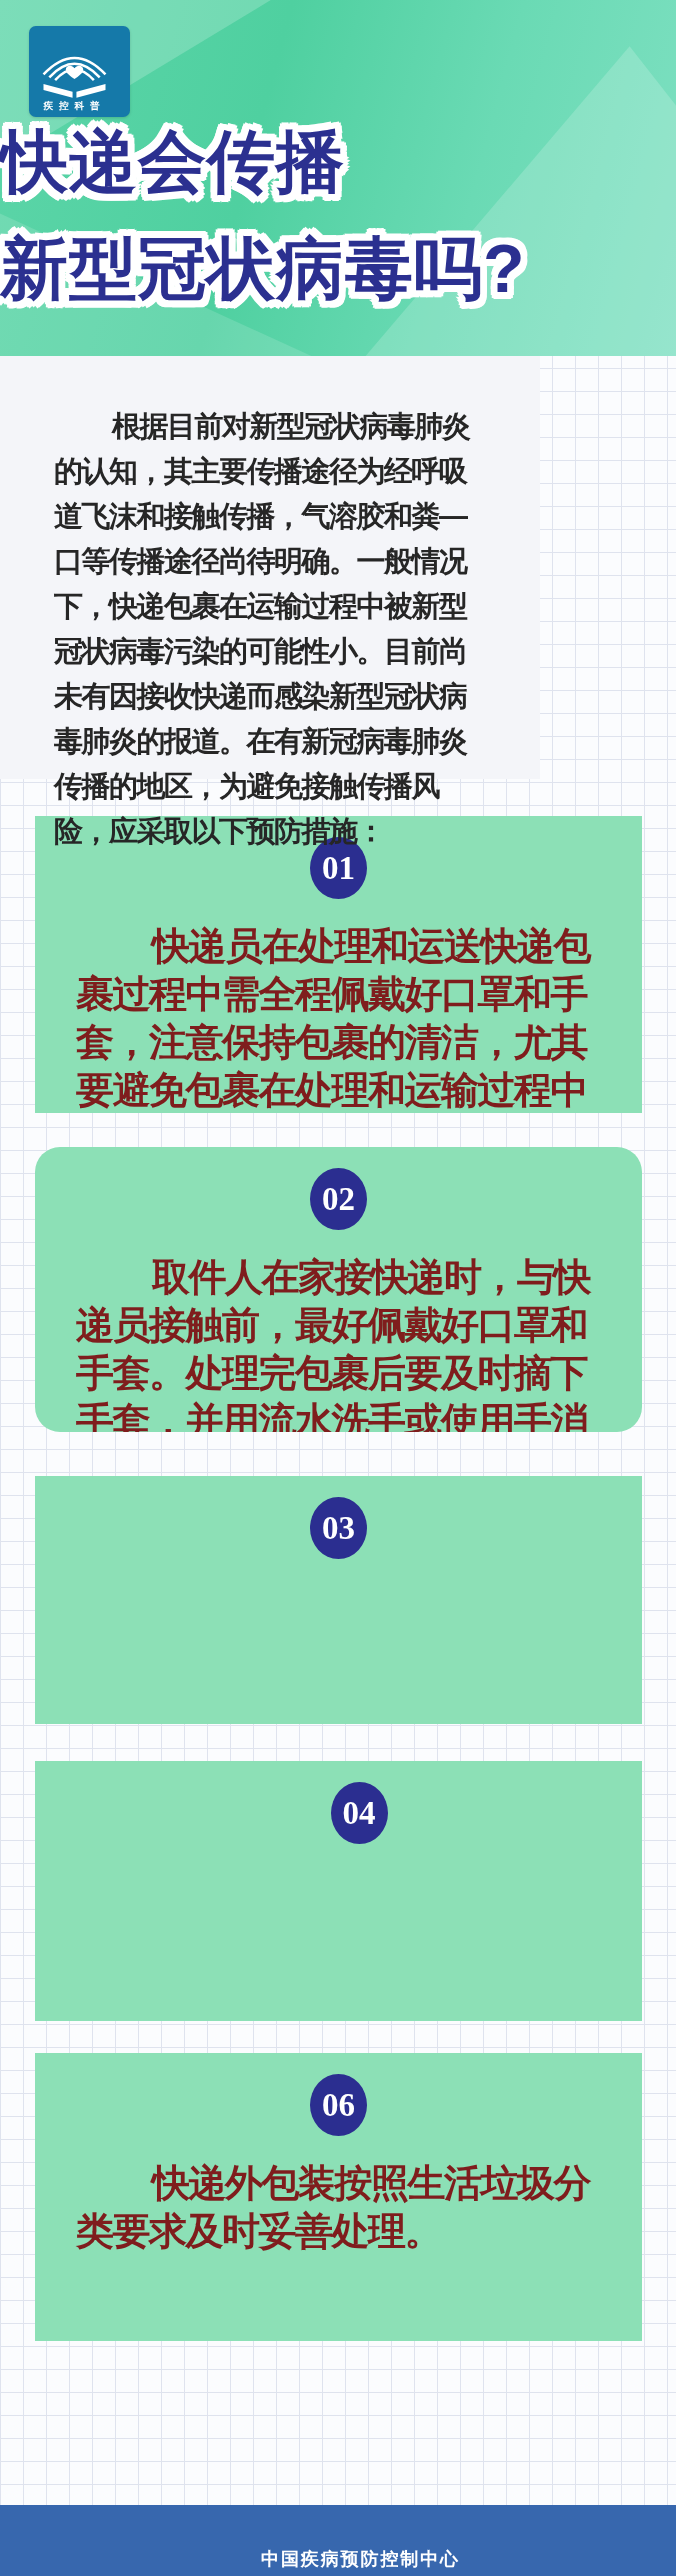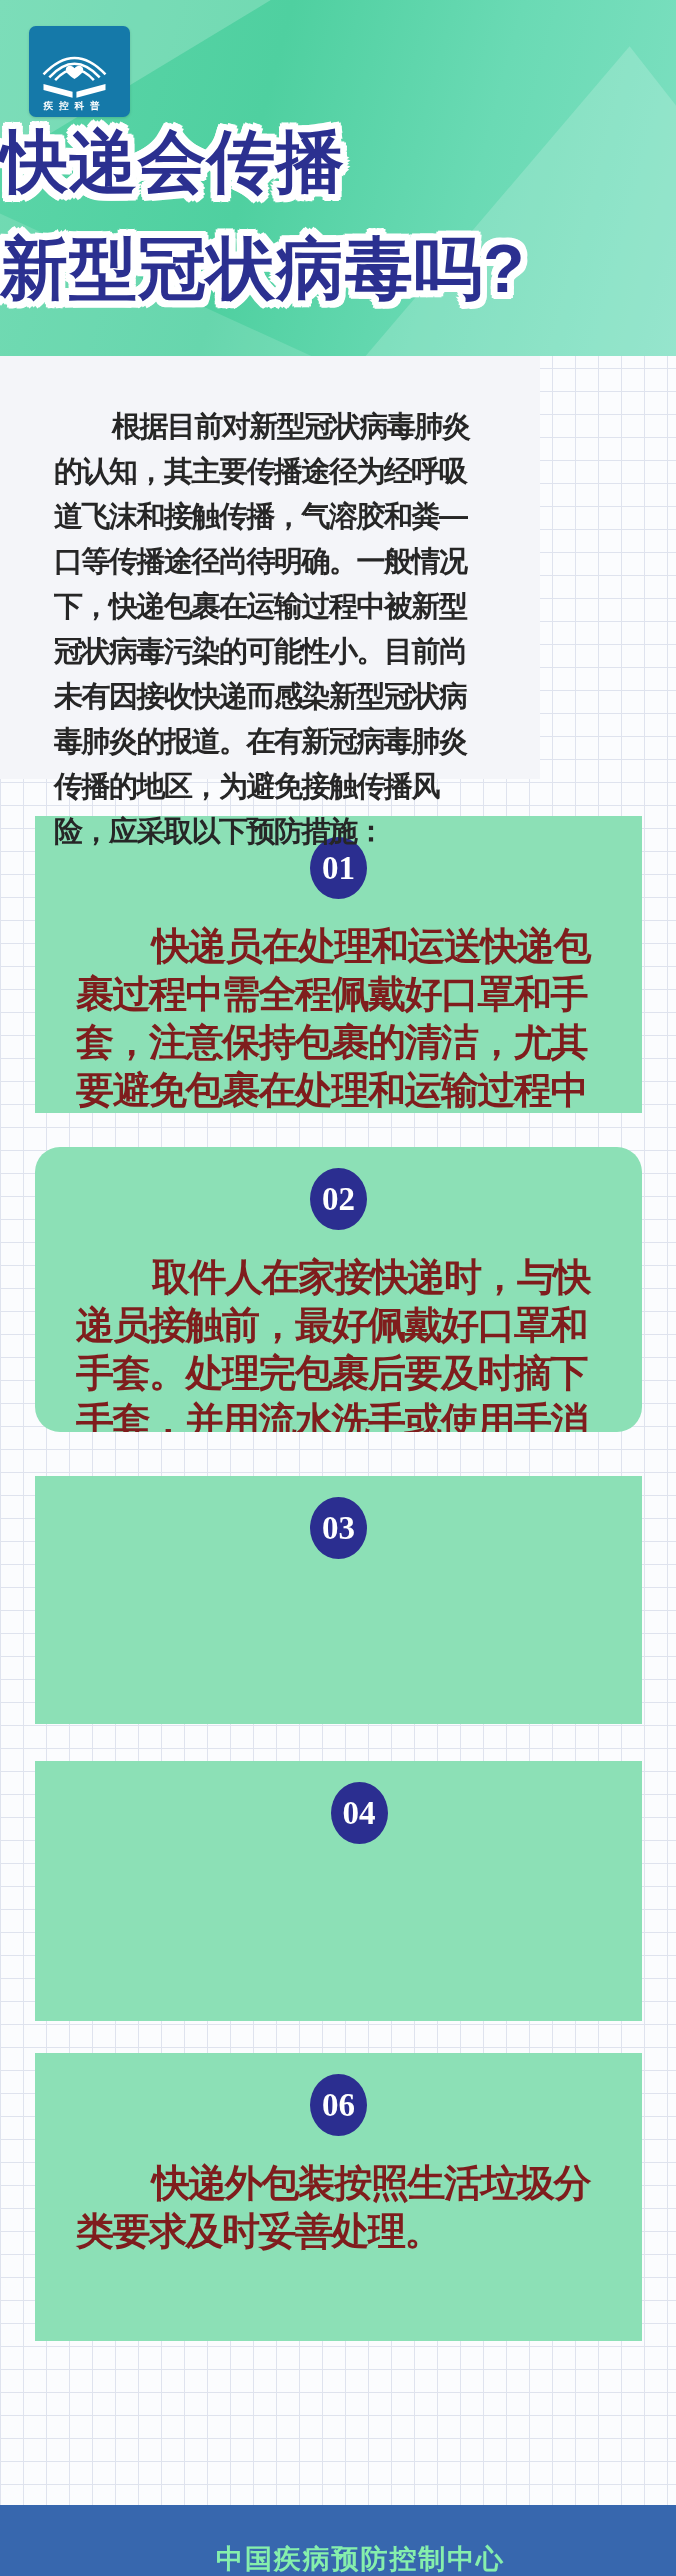--- a/index.html
+++ b/index.html
@@ -37,21 +37,21 @@
   .card p{margin:23px 0 0 0;padding:0 41px;font-size:38px;line-height:48px;
     letter-spacing:-1.5px;color:#7f1d1d;font-weight:600;text-indent:2em;word-break:break-all;}
   .c1{height:297px;margin-top:37px;}
   .c2{height:285px;margin-top:34px;border-radius:25px;}
   .c3{height:248px;margin-top:44px;}
   .c4{height:260px;margin-top:37px;padding-left:41px;}
   .c5{height:288px;margin-top:32px;}
   
   .footer{position:relative;width:677px;height:108px;background:#3767ae;
     display:flex;align-items:center;justify-content:center;}
-  .footer .org{color:#86efac;font-size:27px;font-weight:bold;letter-spacing:1.9px;margin-left:44px;}
+  .footer .org{color:#ffffff;font-size:18px;font-weight:bold;letter-spacing:1.9px;margin-left:44px;}
   .credit{position:absolute;right:13.5px;bottom:7.7px;display:flex;align-items:center;gap:3.9px;
     color:#fff;font-size:24px;font-weight:600;}
   .credit svg{display:block;}
 </style>
 </head>
 <body>
 
 <div class="poster">
 
   <div class="header">

